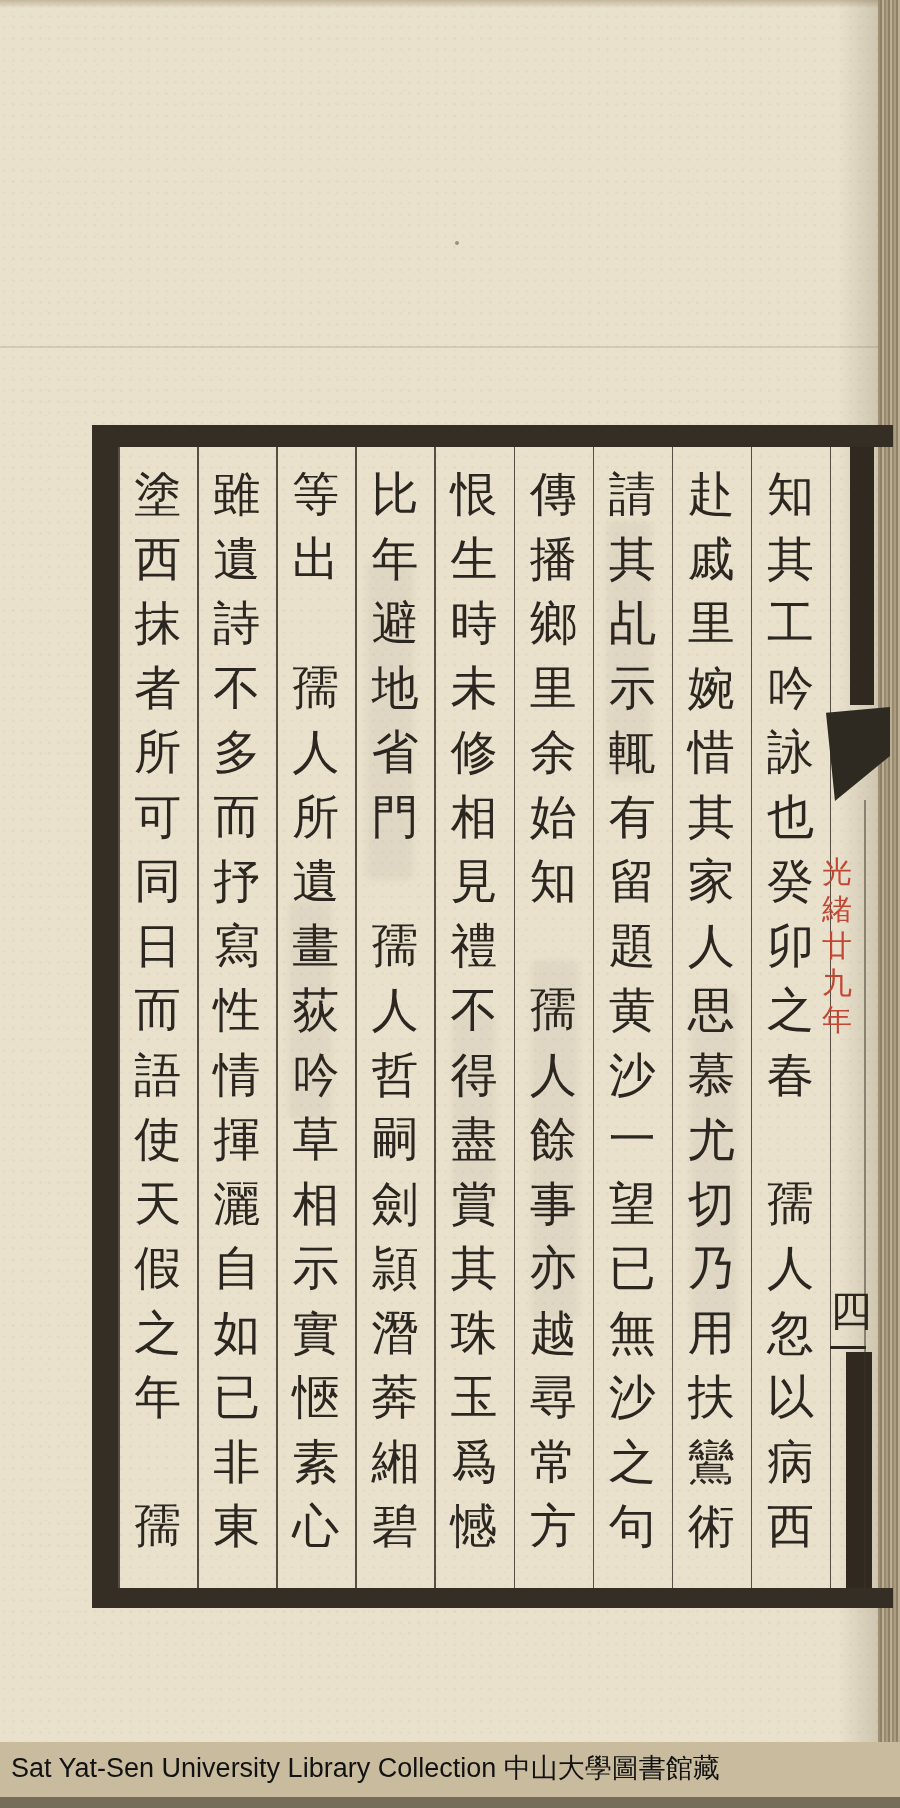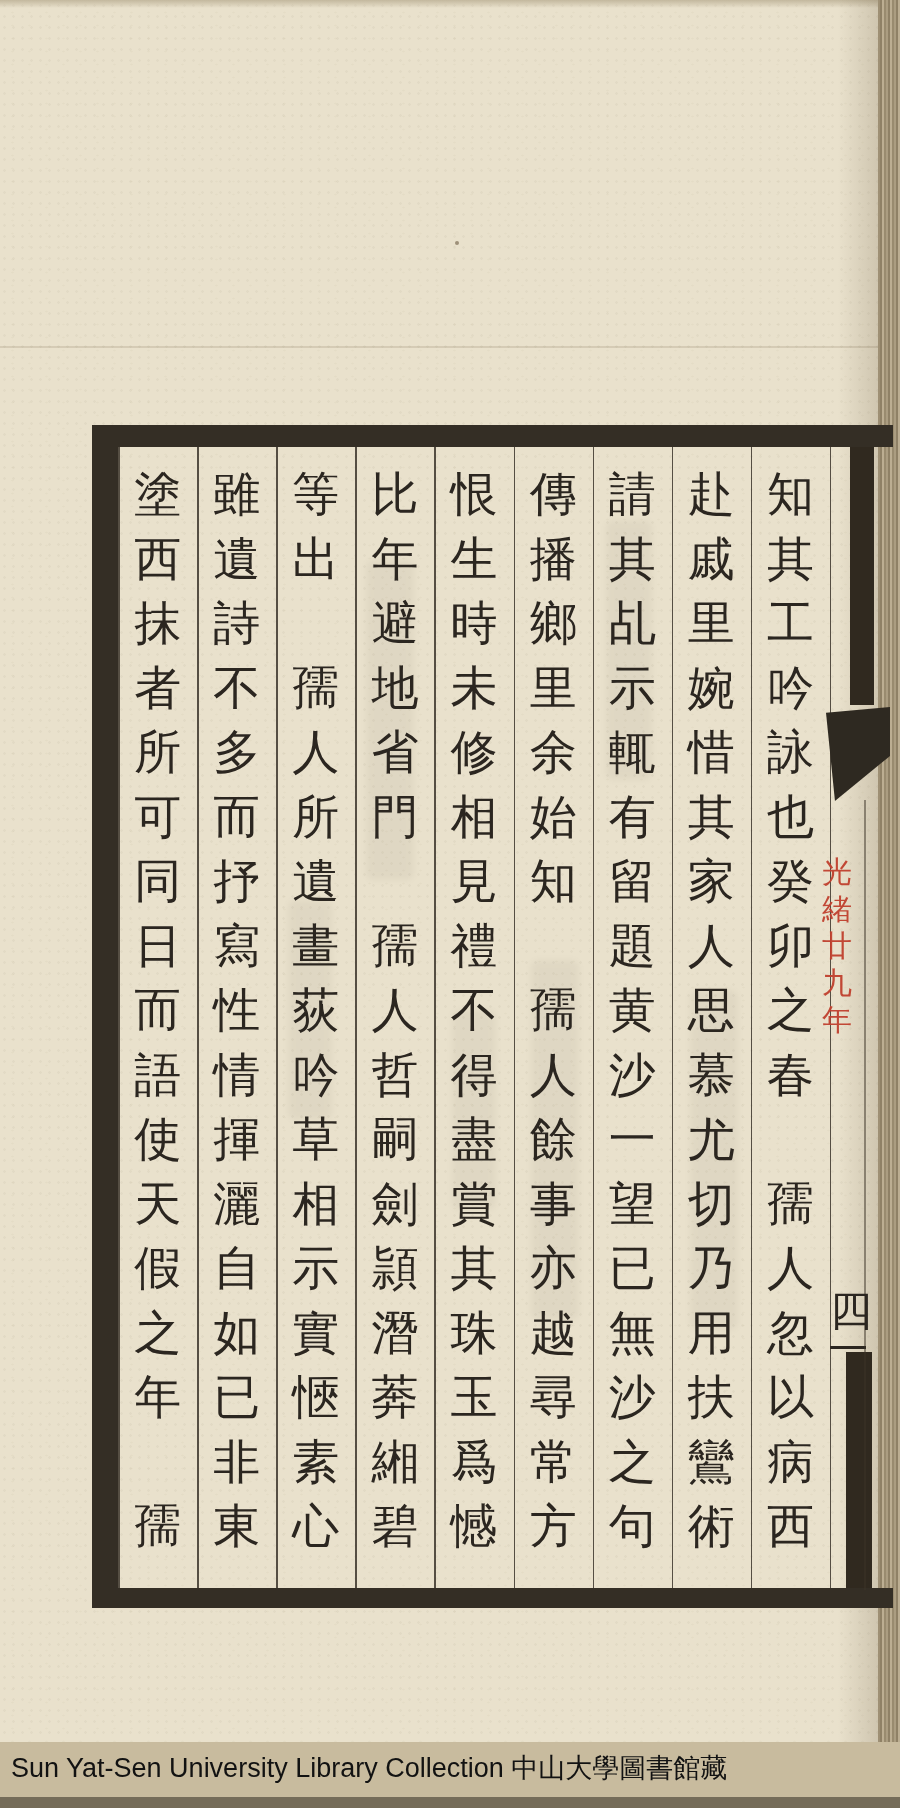--- a/index.html
+++ b/index.html
@@ -285,13 +285,13 @@
 <div class="red-note" id="red-note">
     <div class="tchar" style="color: rgb(192, 64, 46);">光</div>
     <div class="tchar" style="color: rgb(192, 64, 46);">緒</div>
     <div class="tchar" style="color: rgb(192, 64, 46);">廿</div>
     <div class="tchar" style="color: rgb(192, 64, 46);">九</div>
     <div class="tchar" style="color: rgb(192, 64, 46);">年</div>
   </div>
 
 <div class="caption-band"></div>
 <div class="caption-dark-strip"></div>
-<div class="caption-text" style="color: rgb(18, 18, 18);">Sun Yat-Sen University Library Collection 中山大學圖書館藏</div>
+<div class="caption-text" style="color: rgb(18, 18, 18);">Sat Yat-Sen University Library Collection 中山大學圖書館藏</div>
 
 </body></html>

